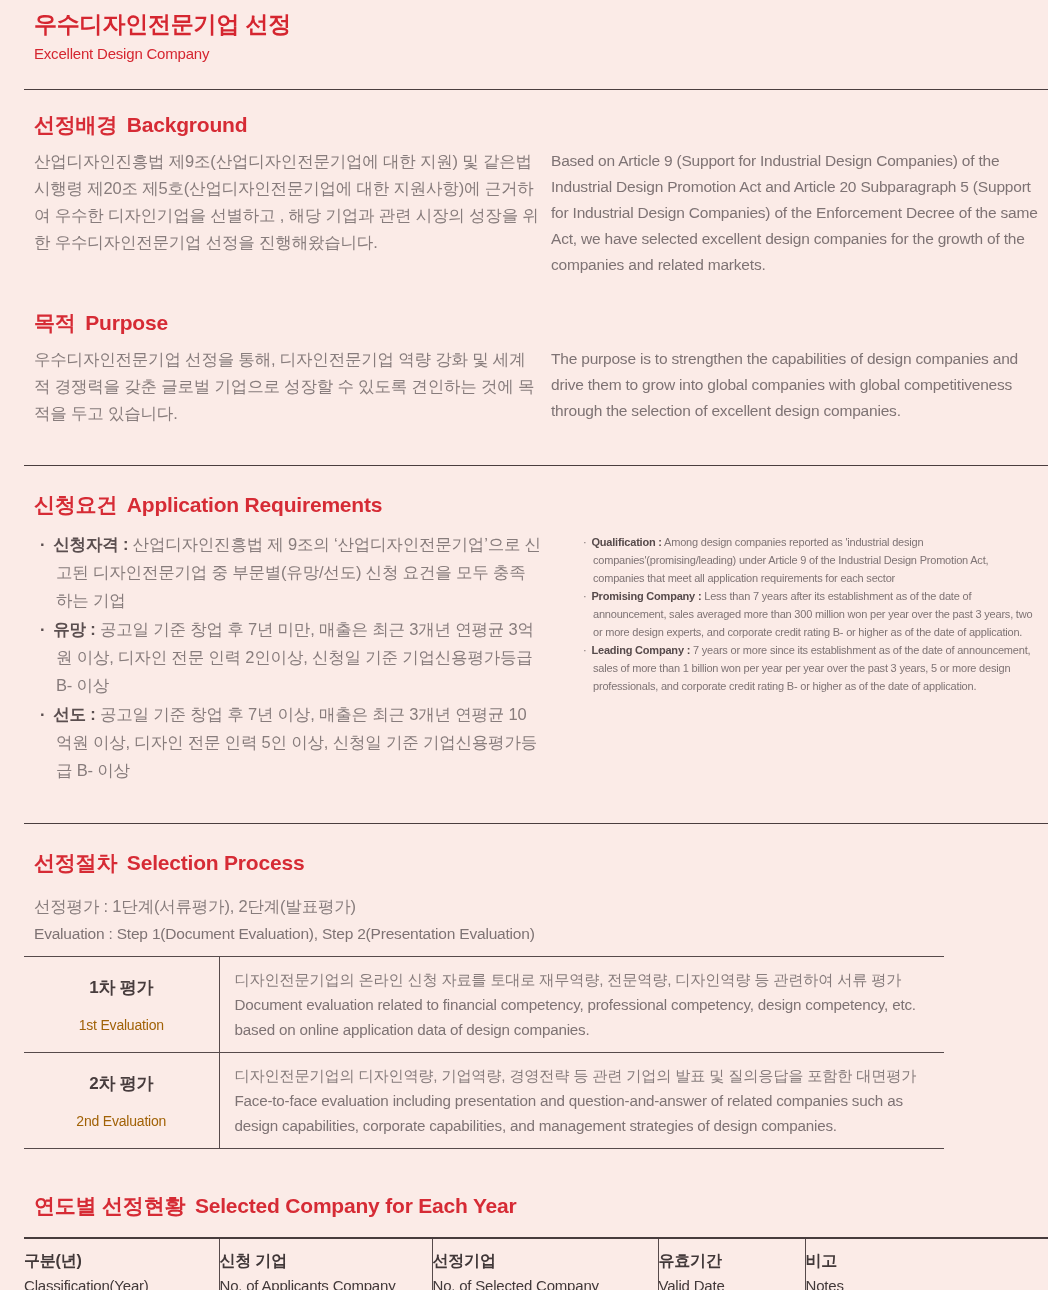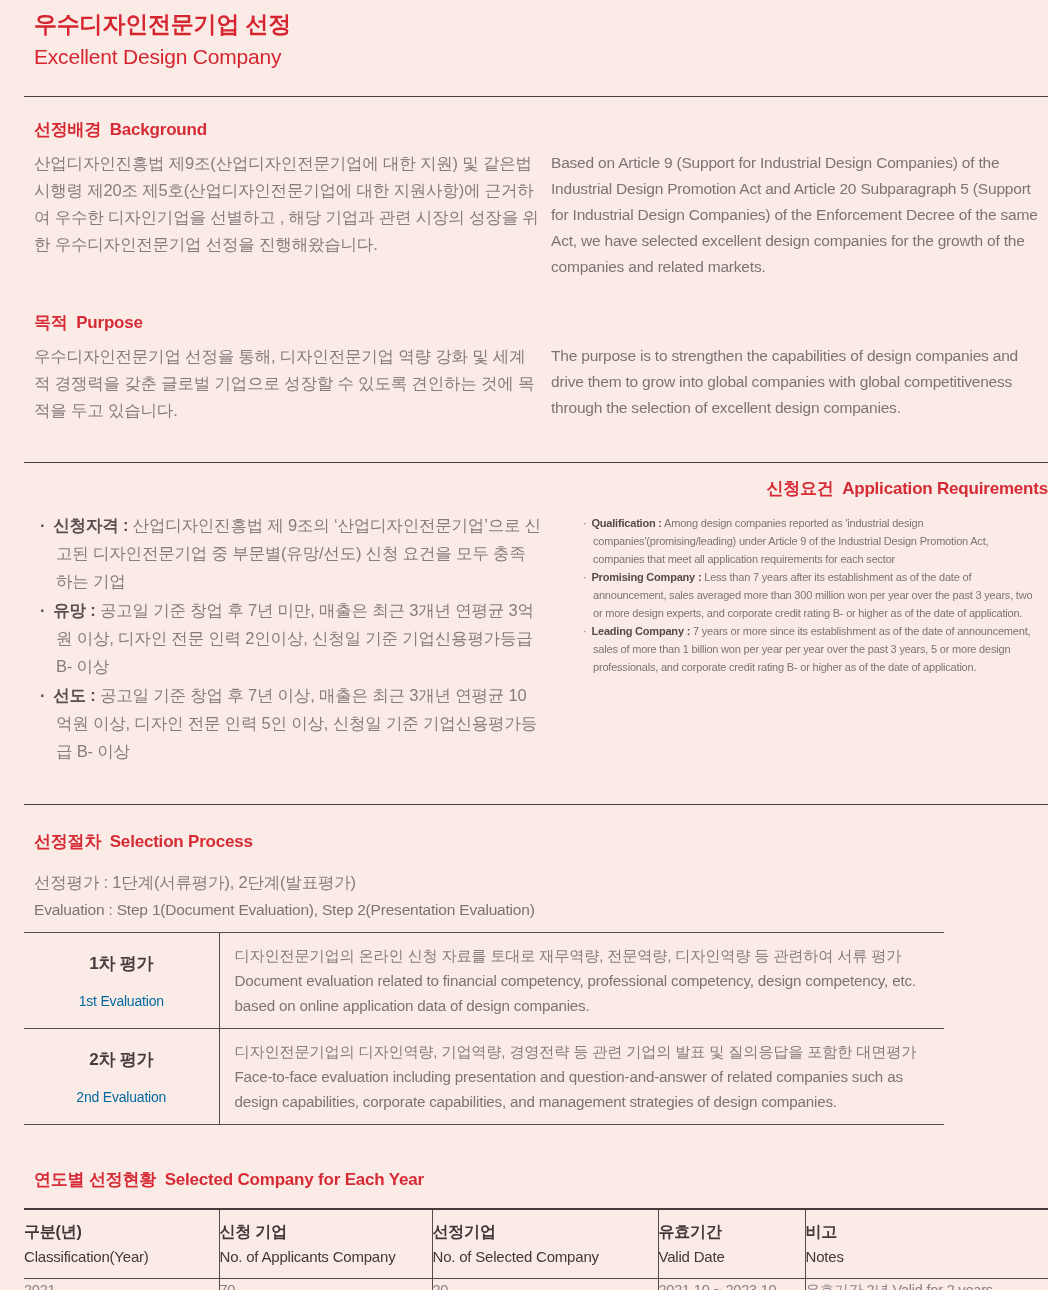--- a/index.html
+++ b/index.html
@@ -8,39 +8,39 @@
     width:1048px; height:1290px; background:#fbebe7; overflow:hidden;
     font-family:"Liberation Sans", sans-serif; color:#877c7c; position:relative;
     letter-spacing:-0.2px;
     padding-left:24px;
   }
   .lpad { margin-left:10px; margin-right:8px; }
   .rule { height:1px; background:#4a3e3f; width:1048px; }
 
   
   .title-ko { font-size:23px; font-weight:700; color:#d52630; padding-top:9px; }
-  .title-en { font-size:21px; font-weight:400; color:#d52630; margin-top:5px; }
+  .title-en { font-size:15px; font-weight:400; color:#d52630; margin-top:5px; }
   .rule-1 { margin-top:27px; }
 
   
-  .sec { font-size:17px; color:#d62b35; margin-left:10px; }
+  .sec { font-size:21px; color:#d62b35; margin-left:10px; }
   .sec .ko { font-weight:700; }
   .sec .en { font-weight:600; margin-left:4px; }
 
   
   .cols { display:flex; margin:9px 8px 0 10px; }
   .col-l { width:507px; }
   .col-r { margin-left:10px; flex:1; }
   .body-ko { font-size:16.5px; line-height:27px; color:#877c7c; }
   .body-en { font-size:15.5px; line-height:26px; color:#7e7374; }
 
   .sec-bg { margin-top:21px; }
   .sec-purpose { margin-top:31px; }
   .rule-2 { margin-top:38px; }
-  .sec-req { margin-top:14px;text-align:right; }
+  .sec-req { margin-top:25px; }
 
   
   .req-cols { display:flex; margin:10px 8px 0 10px;gap:28px; }
   .req-ko { width:507px; }
   .req-en { margin-left:12px; flex:1; margin-top:4px; }
   .req-item-ko { font-size:16.5px; line-height:28px; color:#877c7c;
     padding-left:22px; text-indent:-16px; margin-top:1px; }
   .req-item-ko::before { content:"·"; font-weight:700; color:#5a4e4f; margin-right:8px; }
   .req-item-ko .lbl { font-weight:700; color:#5a4e4f; }
   .req-item-en { font-size:11px; line-height:18px; color:#7e7374;
@@ -54,21 +54,21 @@
   .proc-sum-en { font-size:15.5px; color:#7e7374; margin:7px 0 0 10px; }
 
   
   table { border-collapse:collapse; width:920px; table-layout:fixed; }
   .eval-table { margin-top:13px; }
   .eval-table td, .eval-table th { border-top:1px solid #564a4b; border-bottom:1px solid #564a4b; vertical-align:middle; }
   .eval-label { width:195px; text-align:center; }
   .eval-desc { border-left:1px solid #564a4b; padding:10px 14px 10px 15px; }
   .eval-table tr { height:82px; }
   .step-ko { font-size:17px; font-weight:700; color:#473c3d; }
-  .step-en { font-size:14px; font-weight:400; color:#0369a1; margin-top:18px; }
+  .step-en { font-size:14px; font-weight:400; color:#a16207; margin-top:18px; }
   .desc-ko { font-size:15.2px; color:#877c7c; line-height:25px; }
   .desc-en { font-size:15.2px; color:#7e7374; line-height:25px; }
 
   
   .sec-year { margin-top:43px; }
   .year-table { margin-top:17px; }
   .year-table th, .year-table td { border-top:1px solid #564a4b; border-bottom:1px solid #564a4b; text-align:left; vertical-align:middle; }
   .year-table th + th, .year-table td + td { border-left:1px solid #564a4b; }
   .year-table thead tr { height:69px; }
   .year-table thead { border-top:2px solid #473c3d; }

